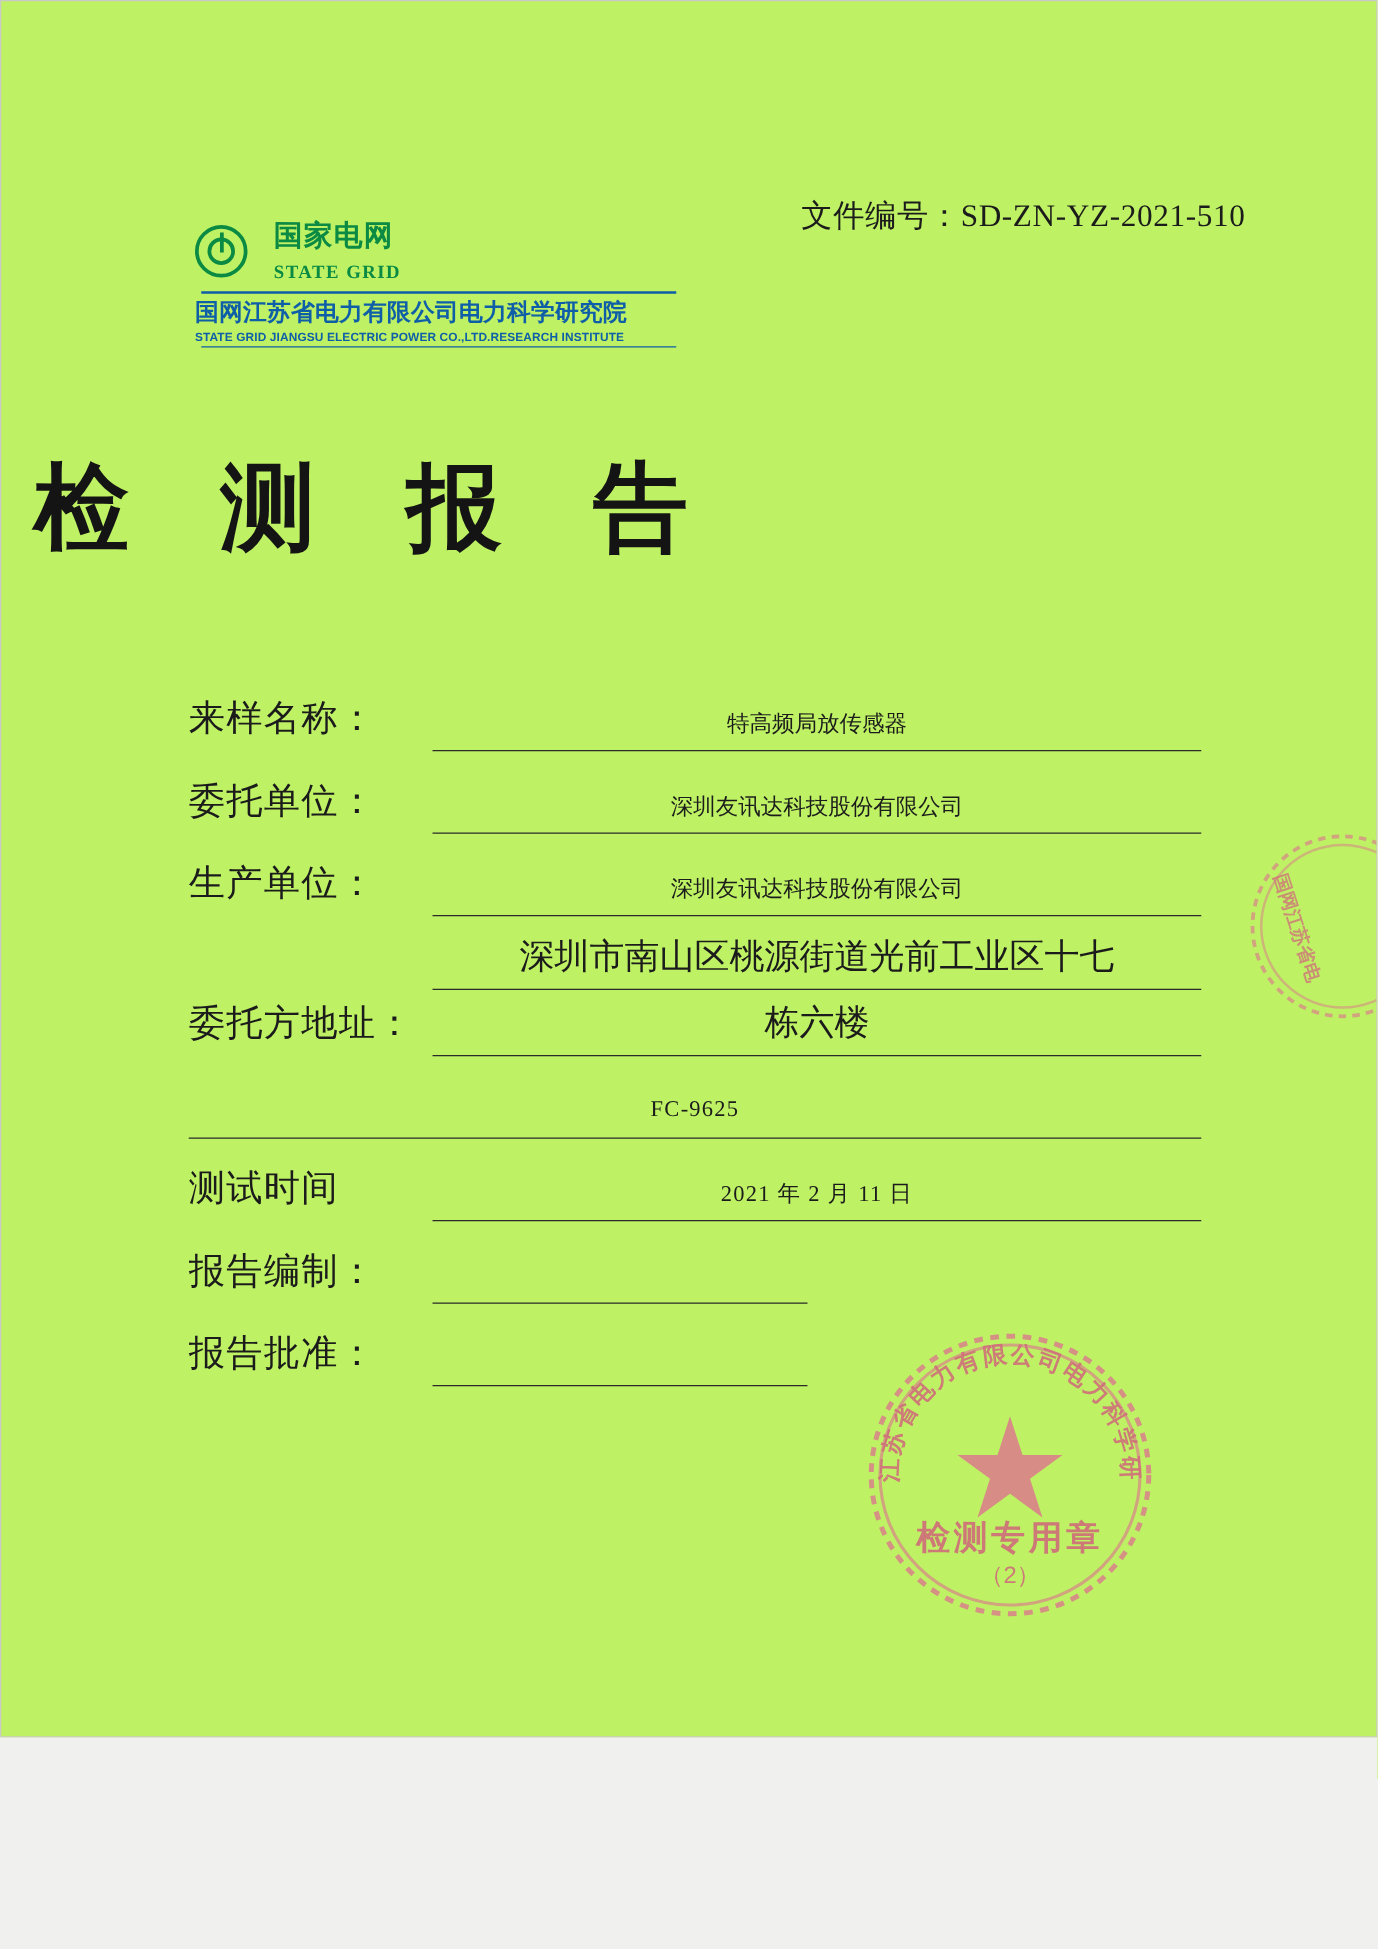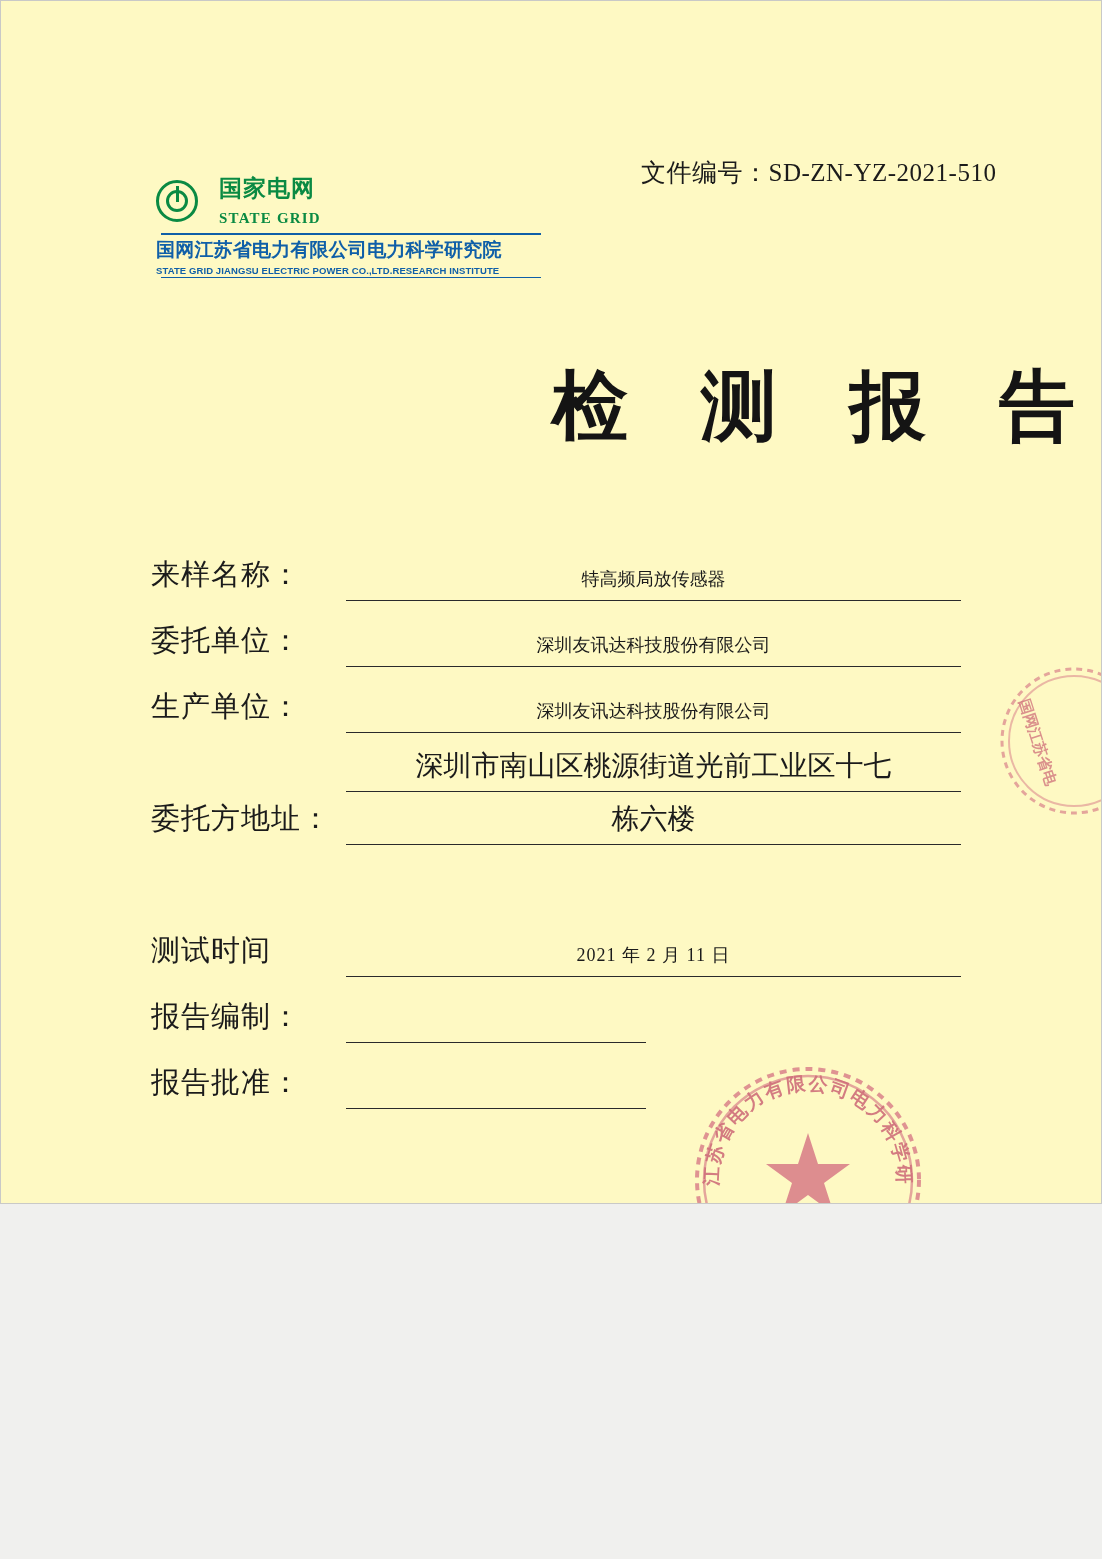--- a/index.html
+++ b/index.html
@@ -3,22 +3,22 @@
 <meta charset="utf-8">
 <style>
   html, body {
     margin: 0;
     padding: 0;
     background: #f0f0ee;
   }
   .page {
     position: relative;
     width: 1102px;
-    height: 1204px;
-    background: #fef9c3;
+    height: 1390px;
+    background: #bef264;
     border: 1px solid #c9c9c7;
     box-sizing: border-box;
     overflow: hidden;
     font-family: "Liberation Serif", "DejaVu Serif", serif;
     color: #1b1b1b;
   }
 
   
   .doc-no {
     position: absolute;
@@ -116,21 +116,21 @@
   }
   .rule.top { top: 232px; }
   .rule.bottom { top: 276px; height: 1px; }
 
   
   .doc-title {
     position: absolute;
     top: 355px;
     left: 0;
     width: 100%;
-    text-align: right;
+    text-align: left;
     font-family: "Liberation Sans", "DejaVu Sans", sans-serif;
     font-size: 76px;
     font-weight: bold;
     letter-spacing: 26px;
     text-indent: 26px;
     color: #141414;
   }
 
   
   .fields {
@@ -245,20 +245,21 @@
 
     <div class="field-row addr">
       <div class="field-label">委托方地址：</div>
       <div class="addr-wrap">
         <div class="addr-line first">深圳市南山区桃源街道光前工业区十七</div>
         <div class="addr-line">栋六楼</div>
       </div>
     </div>
 
     <div class="field-row">
+      <div class="field-value mono">FC-9625</div>
     </div>
 
     <div class="field-row">
       <div class="field-label">测试时间</div>
       <div class="field-value mono">2021 年 2 月 11 日</div>
     </div>
 
     <div class="field-row">
       <div class="field-label">报告编制：</div>
       <div class="field-value sig" style="max-width:300px;"></div>

